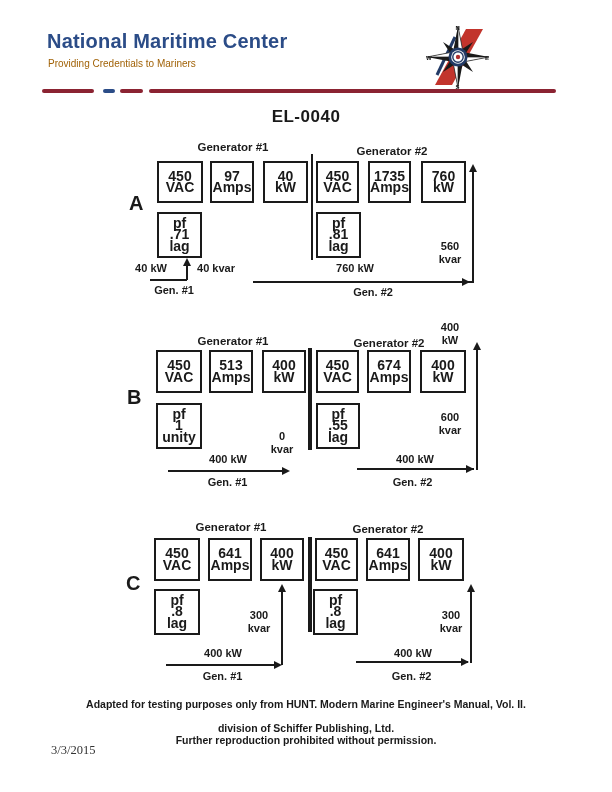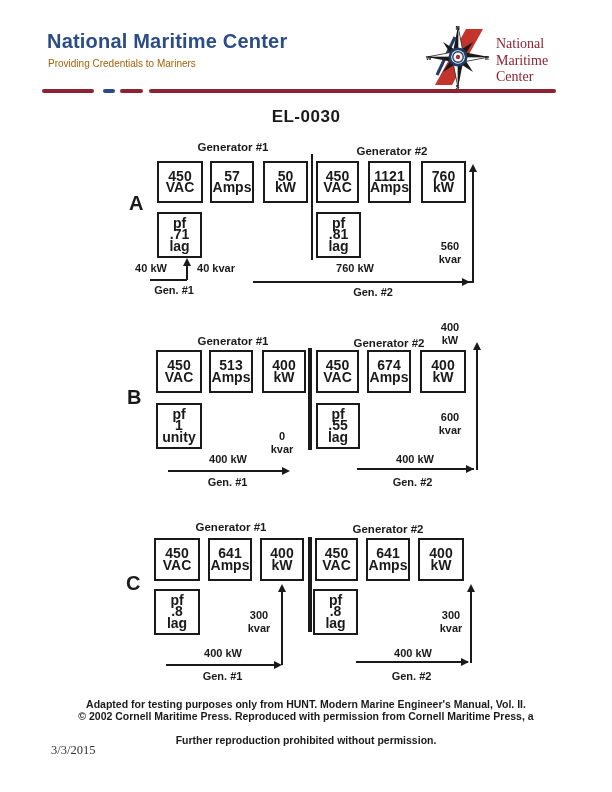--- a/index.html
+++ b/index.html
@@ -55,45 +55,42 @@
 
     <circle cx="32" cy="32" r="9.5" fill="#223a66"></circle>
     <circle cx="32" cy="32" r="6.8" fill="#ffffff"></circle>
     <circle cx="32" cy="32" r="5.2" fill="none" stroke="#223a66" stroke-width="1.4"></circle>
     <circle cx="32" cy="32" r="2.2" fill="#b03030"></circle>
     <text x="29.5" y="5" font-size="6" font-weight="bold" fill="#1a1a1a">N</text>
     <text x="29.5" y="63.5" font-size="6" font-weight="bold" fill="#1a1a1a">S</text>
     <text x="0" y="34.5" font-size="6" font-weight="bold" fill="#1a1a1a">W</text>
     <text x="59" y="34.5" font-size="6" font-weight="bold" fill="#1a1a1a">E</text>
   </svg>
-  <div class="abs logo-text">National
-Maritime
-Center</div>
 
   <div class="abs rule" style="left:42px;width:52px;"></div>
   <div class="abs rule rule-blue" style="left:103px;width:12px;"></div>
   <div class="abs rule" style="left:120px;width:23px;"></div>
   <div class="abs rule" style="left:149px;width:407px;"></div>
 
-  <div class="abs doc-title">EL-0030</div>
+  <div class="abs doc-title">EL-0040</div>
 
   <div class="abs letter" style="left:129px;top:192px;">A</div>
   <div class="abs gen-title" style="left:195px;top:141px;">Generator #1</div>
   <div class="abs gen-title" style="left:354px;top:145px;">Generator #2</div>
 
   <div class="abs box" style="left:157px;top:161px;width:42px;height:38px;">450
 VAC</div>
-  <div class="abs box" style="left:210px;top:161px;width:40px;height:38px;">57
-Amps</div>
-  <div class="abs box" style="left:263px;top:161px;width:41px;height:38px;">50
+  <div class="abs box" style="left:210px;top:161px;width:40px;height:38px;">97
+Amps</div>
+  <div class="abs box" style="left:263px;top:161px;width:41px;height:38px;">40
 kW</div>
   <div class="abs vline" style="left:311px;top:154px;height:106px;"></div>
   <div class="abs box" style="left:316px;top:161px;width:39px;height:38px;">450
 VAC</div>
-  <div class="abs box" style="left:368px;top:161px;width:39px;height:38px;">1121
+  <div class="abs box" style="left:368px;top:161px;width:39px;height:38px;">1735
 Amps</div>
   <div class="abs box" style="left:421px;top:161px;width:41px;height:38px;">760
 kW</div>
 
   <div class="abs box" style="left:157px;top:212px;width:41px;height:42px;">pf
 .71
 lag</div>
   <div class="abs box" style="left:316px;top:212px;width:41px;height:42px;">pf
 .81
 lag</div>
@@ -197,17 +194,17 @@
   <div class="abs hline" style="left:166px;top:664px;width:114px;"></div>
   <div class="abs ah-right" style="left:274px;top:661px;"></div>
   <div class="abs lbl" style="left:195px;top:670px;width:55px;">Gen. #1</div>
 
   <div class="abs lbl" style="left:383px;top:647px;width:60px;">400 kW</div>
   <div class="abs hline" style="left:356px;top:661px;width:112px;"></div>
   <div class="abs ah-right" style="left:461px;top:658px;"></div>
   <div class="abs lbl" style="left:384px;top:670px;width:55px;">Gen. #2</div>
 
   <div class="abs footer-line" style="top:698px;">Adapted for testing purposes only from HUNT. Modern Marine Engineer's Manual, Vol. II.</div>
-  <div class="abs footer-line" style="top:710px;">© 2002 Cornell Maritime Press. Reproduced with permission from Cornell Maritime Press, a</div>
+  <div class="abs footer-line" style="top:722px;">division of Schiffer Publishing, Ltd.</div>
   <div class="abs footer-line" style="top:734px;">Further reproduction prohibited without permission.</div>
   <div class="abs date">3/3/2015</div>
 
 </div>
 
 </body></html>

